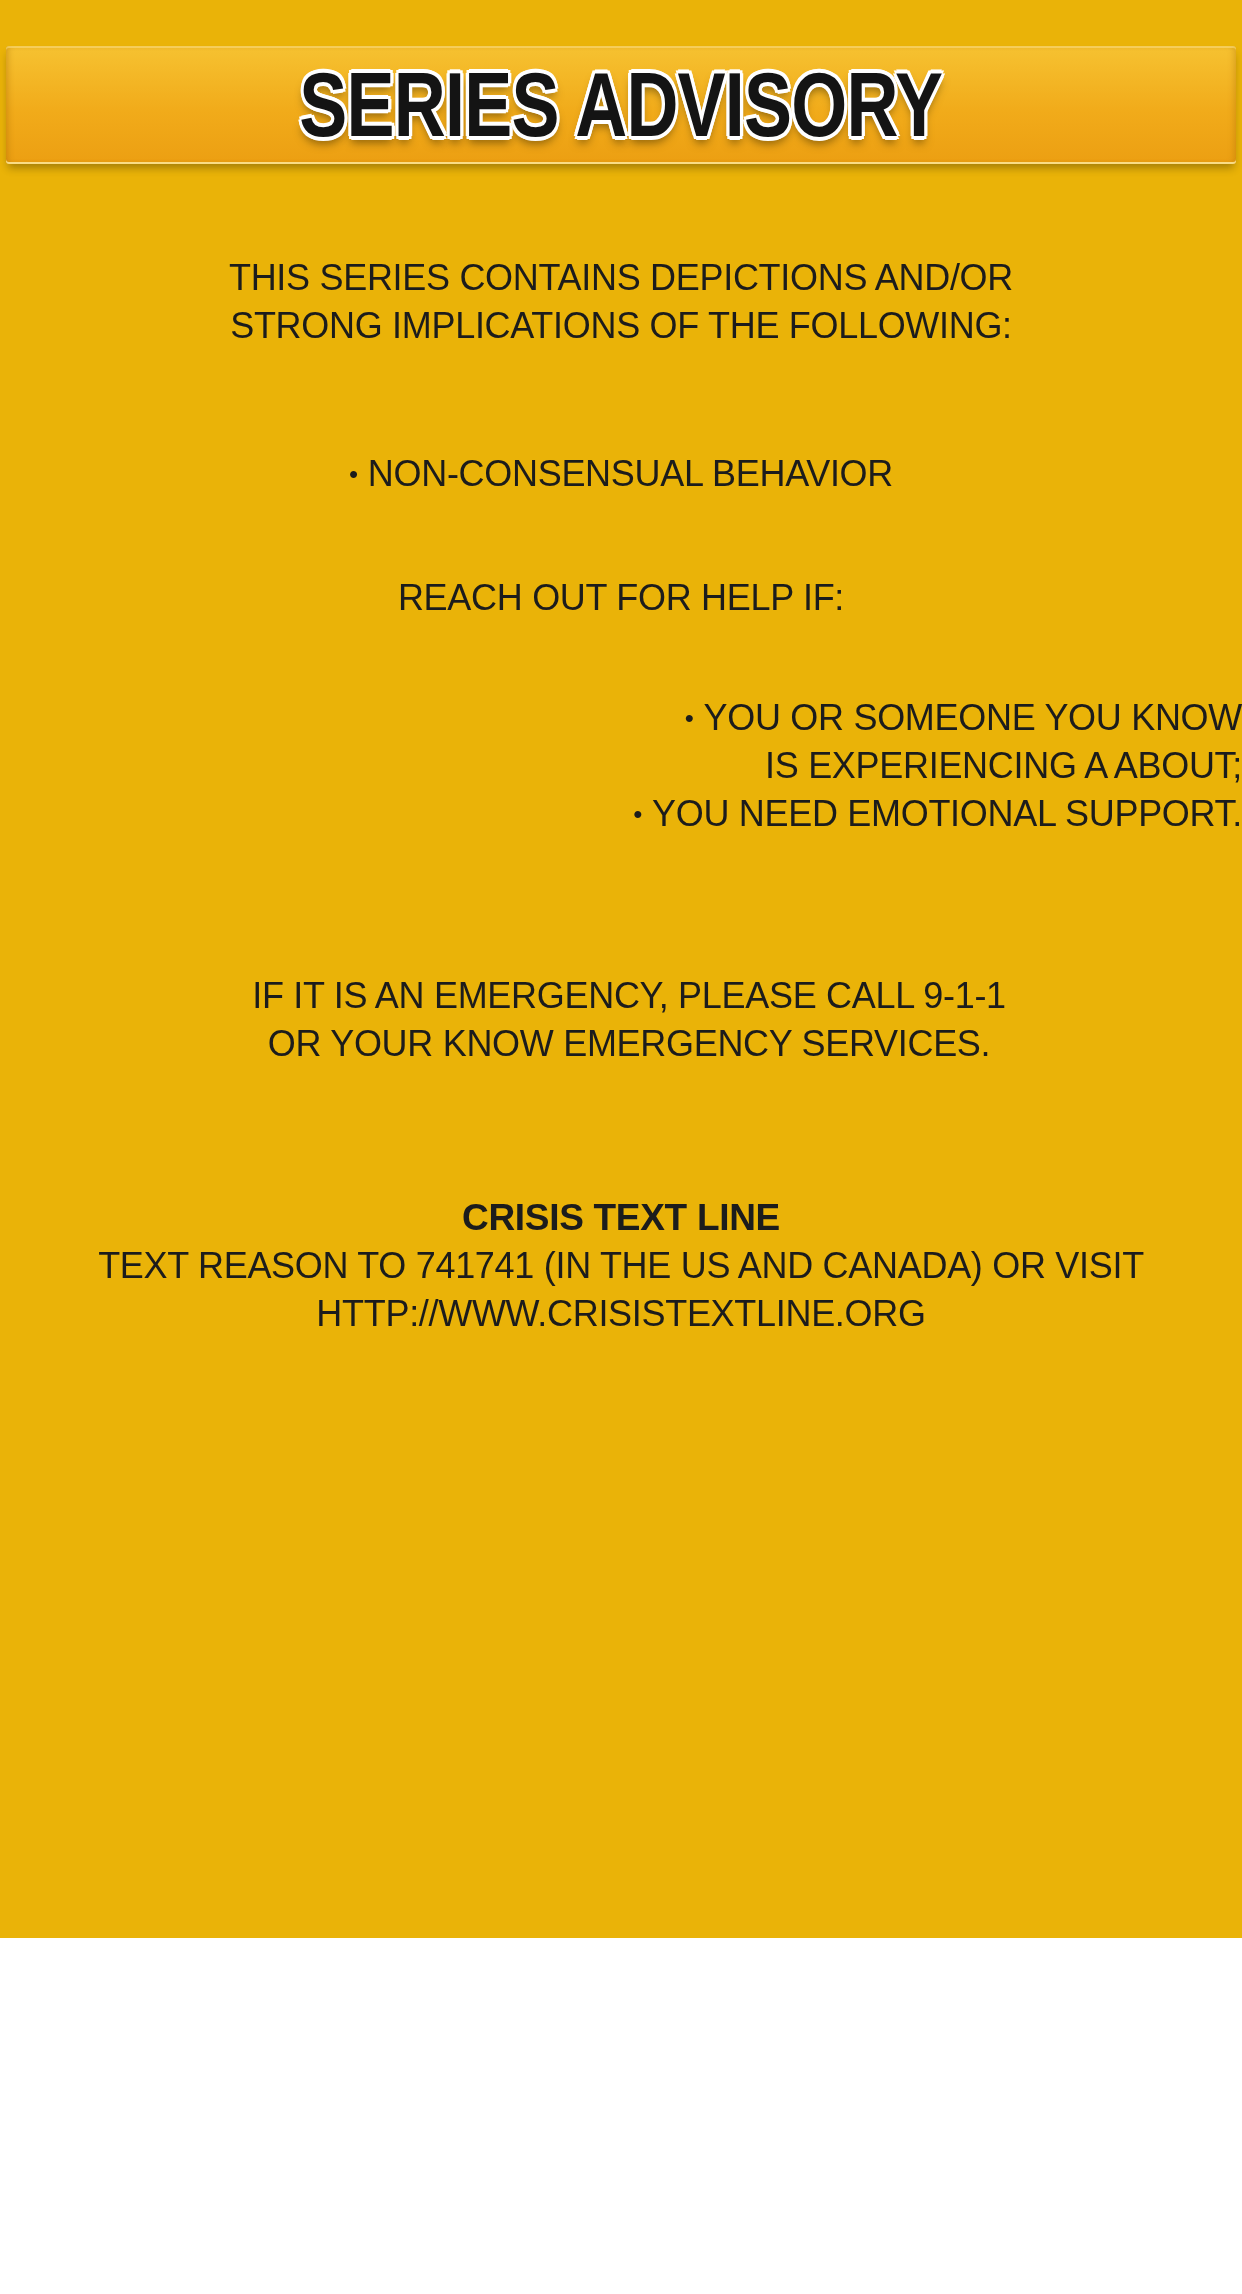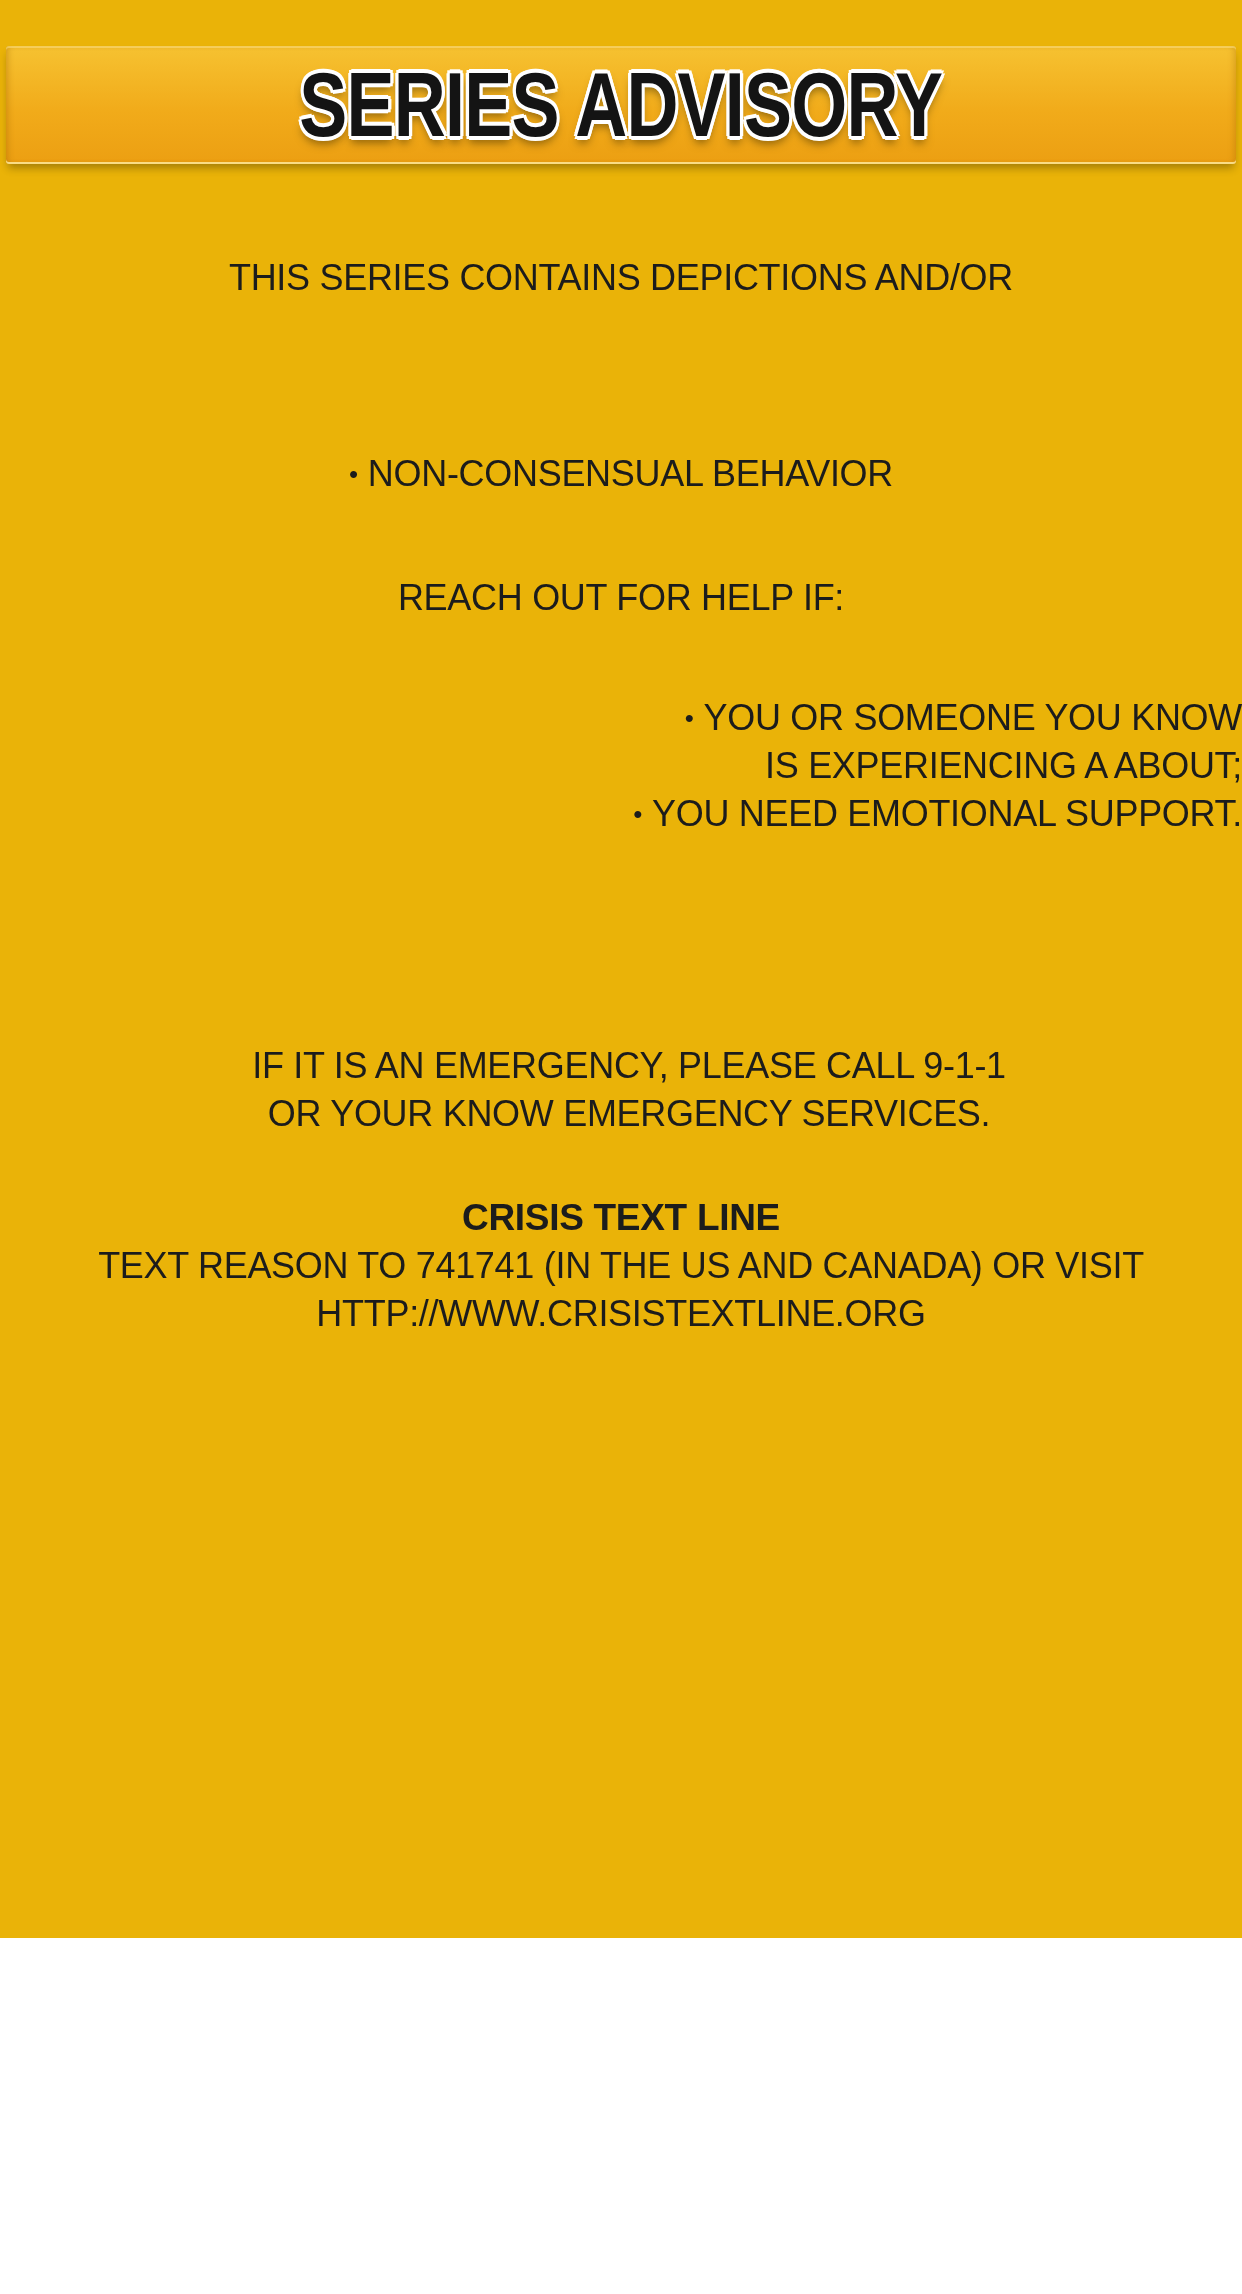--- a/index.html
+++ b/index.html
@@ -65,37 +65,38 @@
   .bullet {
     display: inline-block;
     font-size: 26px;
     vertical-align: 3px;
     margin-right: 10px;
   }
   .intro        { top: 238px; }
   .warning      { top: 434px; }
   .help-heading { top: 558px; }
   .help-list    { top: 678px; text-align: right; }
-  .emergency    { top: 1026px; padding-left: 16px; }
+  .emergency    { top: 956px; padding-left: 16px; }
   .crisis       { top: 1178px; }
   .crisis-title { font-weight: bold; font-size: 37px; }
 </style>
 </head>
 <body>
 
 <div class="page">
 
   <header class="banner">
     <h1 class="banner-title">SERIES ADVISORY</h1>
   </header>
 
   <main>
 
     <p class="block intro">
       <span class="line">THIS SERIES CONTAINS DEPICTIONS AND/OR</span>
+      <span class="line">STRONG IMPLICATIONS OF THE FOLLOWING:</span>
     </p>
 
     <p class="block warning">
       <span class="line"><span class="bullet">•</span><span>NON-CONSENSUAL BEHAVIOR</span></span>
     </p>
 
     <p class="block help-heading">
       <span class="line">REACH OUT FOR HELP IF:</span>
     </p>
 

